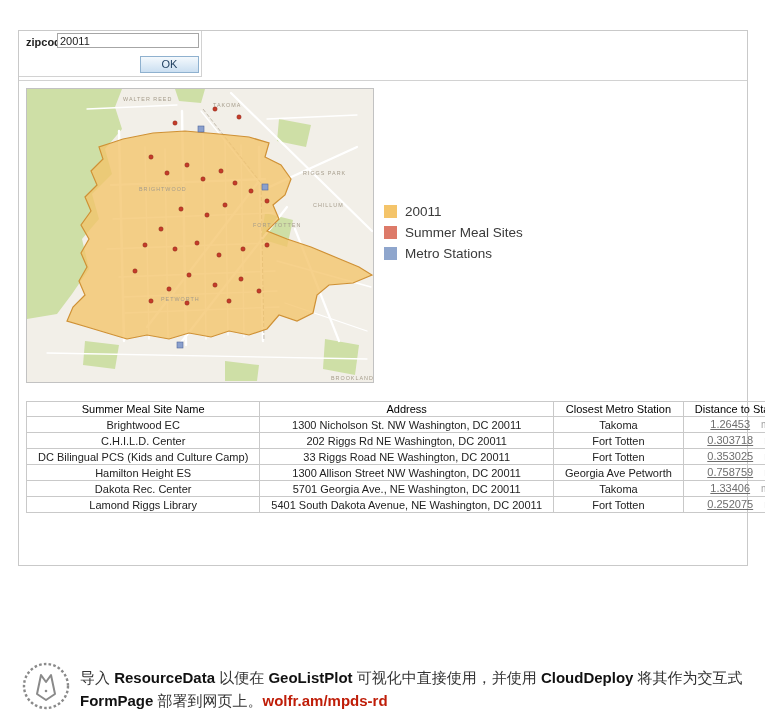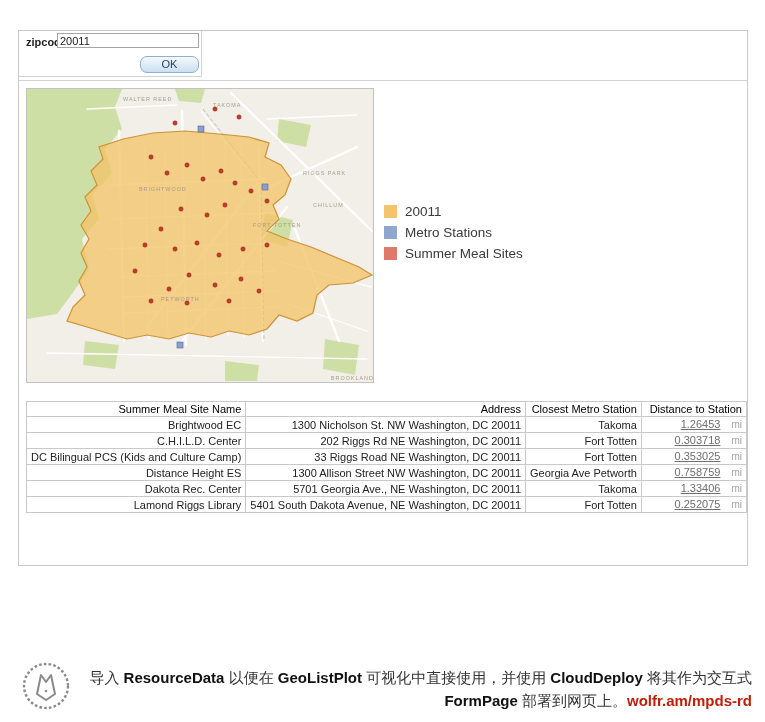--- a/index.html
+++ b/index.html
@@ -4,41 +4,41 @@
 <style>
   html,body{margin:0;padding:0;background:#ffffff;}
   body{width:765px;height:722px;position:relative;font-family:"Liberation Sans",sans-serif;overflow:hidden;}
 
   .container{position:absolute;left:18px;top:30px;width:728px;height:534px;border:1px solid #c9c9c9;background:#fff;}
 
   .form-strip{position:absolute;left:0;top:0;width:100%;height:49px;border-bottom:1px solid #d2d2d2;}
   .form-box{position:absolute;left:0;top:0;width:182px;height:45px;border-right:1px solid #d2d2d2;border-bottom:1px solid #d2d2d2;background:#fff;}
   .form-label{position:absolute;left:7px;top:5px;font-size:11px;font-weight:bold;color:#222;}
   .form-input{position:absolute;left:38px;top:2px;width:136px;height:13px;border:1px solid #a6a6a6;font-size:11px;padding:0 2px;color:#222;font-family:"Liberation Sans",sans-serif;}
-  .ok-button{position:absolute;left:121px;top:25px;width:57px;height:15px;font-size:11px;color:#1d3d5e;background:linear-gradient(#f4f9fd,#cbdff1);border:1px solid #8fb1cf;border-radius:7px;text-align:center;line-height:14px;cursor:pointer;}
+  .ok-button{position:absolute;left:121px;top:25px;width:57px;height:15px;font-size:11px;color:#1d3d5e;background:linear-gradient(#f4f9fd,#cbdff1);border:1px solid #8fb1cf;border-radius:0;text-align:center;line-height:14px;cursor:pointer;}
 
   .map-wrap{position:absolute;left:7px;top:57px;width:346px;height:293px;border:1px solid #c2c2c2;background:#f2efe8;}
   .map-wrap svg{display:block;}
   [data-name="map-area-labels"] text{font-size:5.4px;fill:#a59c8b;letter-spacing:1px;font-family:"Liberation Sans",sans-serif;}
 
   .legend{position:absolute;left:365px;top:170px;}
   .legend-item{display:flex;align-items:center;height:21px;}
   .legend-swatch{display:inline-block;width:13px;height:13px;margin-right:8px;}
   .legend-label{font-size:13.5px;color:#3a3a3a;}
 
   .table-wrap{position:absolute;left:7px;top:370px;}
   table{border-collapse:collapse;font-size:11px;color:#222;table-layout:fixed;}
-  th,td{border:1px solid #c9c9c9;padding:1px 4px;height:12px;line-height:12px;font-weight:normal;text-align:right;white-space:nowrap;overflow:hidden;}
+  th,td{border:1px solid #c9c9c9;padding:1px 11px;height:12px;line-height:12px;font-weight:normal;text-align:center;white-space:nowrap;overflow:hidden;}
   th{color:#000;}
   .col-name{width:199px;}.col-addr{width:255px;}.col-station{width:110px;}.col-dist{width:112px;}
   .dist-num{color:#6e6e6e;text-decoration:underline;}
   .unit{color:#a3a3a3;font-size:10px;margin-left:11px;}
 
   .footer-logo{position:absolute;left:20px;top:660px;width:52px;height:52px;}
-  .footer-text{position:absolute;left:80px;top:666px;width:672px;font-size:15px;line-height:23px;color:#333;text-align:right;}
+  .footer-text{position:absolute;left:80px;top:666px;width:672px;font-size:15px;line-height:23px;color:#333;}
   .footer-text b{color:#111;}
   .footer-link{color:#bf1d08;font-weight:bold;cursor:pointer;}
 </style>
 </head>
 <body>
 
 <div class="container" data-name="app-window">
 
   <div class="form-strip" data-name="form-header-strip">
     <div class="form-box" data-name="zipcode-form">
@@ -138,26 +138,26 @@
         </g>
     </svg>
   </div>
 
   <div class="legend" data-name="legend">
       <div class="legend-item" data-name="legend-item">
         <span class="legend-swatch" data-name="legend-swatch-icon" style="background: rgb(244, 196, 106);"></span>
         <span class="legend-label" data-name="legend-label">20011</span>
       </div>
       <div class="legend-item" data-name="legend-item">
+        <span class="legend-swatch" data-name="legend-swatch-icon" style="background: rgb(221, 122, 105);"></span>
+        <span class="legend-label" data-name="legend-label">Summer Meal Sites</span>
+      </div>
+      <div class="legend-item" data-name="legend-item">
         <span class="legend-swatch" data-name="legend-swatch-icon" style="background: rgb(143, 166, 205);"></span>
         <span class="legend-label" data-name="legend-label">Metro Stations</span>
-      </div>
-      <div class="legend-item" data-name="legend-item">
-        <span class="legend-swatch" data-name="legend-swatch-icon" style="background: rgb(221, 122, 105);"></span>
-        <span class="legend-label" data-name="legend-label">Summer Meal Sites</span>
       </div>
     </div>
 
   <div class="table-wrap" data-name="results-table-wrap">
     <table data-name="results-table">
       <colgroup>
         <col class="col-name">
           <col class="col-addr">
           <col class="col-station">
           <col class="col-dist">
@@ -183,21 +183,21 @@
             <td data-name="station-cell">Fort Totten</td>
             <td data-name="distance-cell"><span class="dist-num">0.303718</span><span class="unit">mi</span></td>
           </tr>
           <tr data-name="table-row">
             <td data-name="site-name-cell">DC Bilingual PCS (Kids and Culture Camp)</td>
             <td data-name="address-cell">33 Riggs Road NE Washington, DC 20011</td>
             <td data-name="station-cell">Fort Totten</td>
             <td data-name="distance-cell"><span class="dist-num">0.353025</span><span class="unit">mi</span></td>
           </tr>
           <tr data-name="table-row">
-            <td data-name="site-name-cell">Distance Height ES</td>
+            <td data-name="site-name-cell">Hamilton Height ES</td>
             <td data-name="address-cell">1300 Allison Street NW Washington, DC 20011</td>
             <td data-name="station-cell">Georgia Ave Petworth</td>
             <td data-name="distance-cell"><span class="dist-num">0.758759</span><span class="unit">mi</span></td>
           </tr>
           <tr data-name="table-row">
             <td data-name="site-name-cell">Dakota Rec. Center</td>
             <td data-name="address-cell">5701 Georgia Ave., NE Washington, DC 20011</td>
             <td data-name="station-cell">Takoma</td>
             <td data-name="distance-cell"><span class="dist-num">1.33406</span><span class="unit">mi</span></td>
           </tr>

